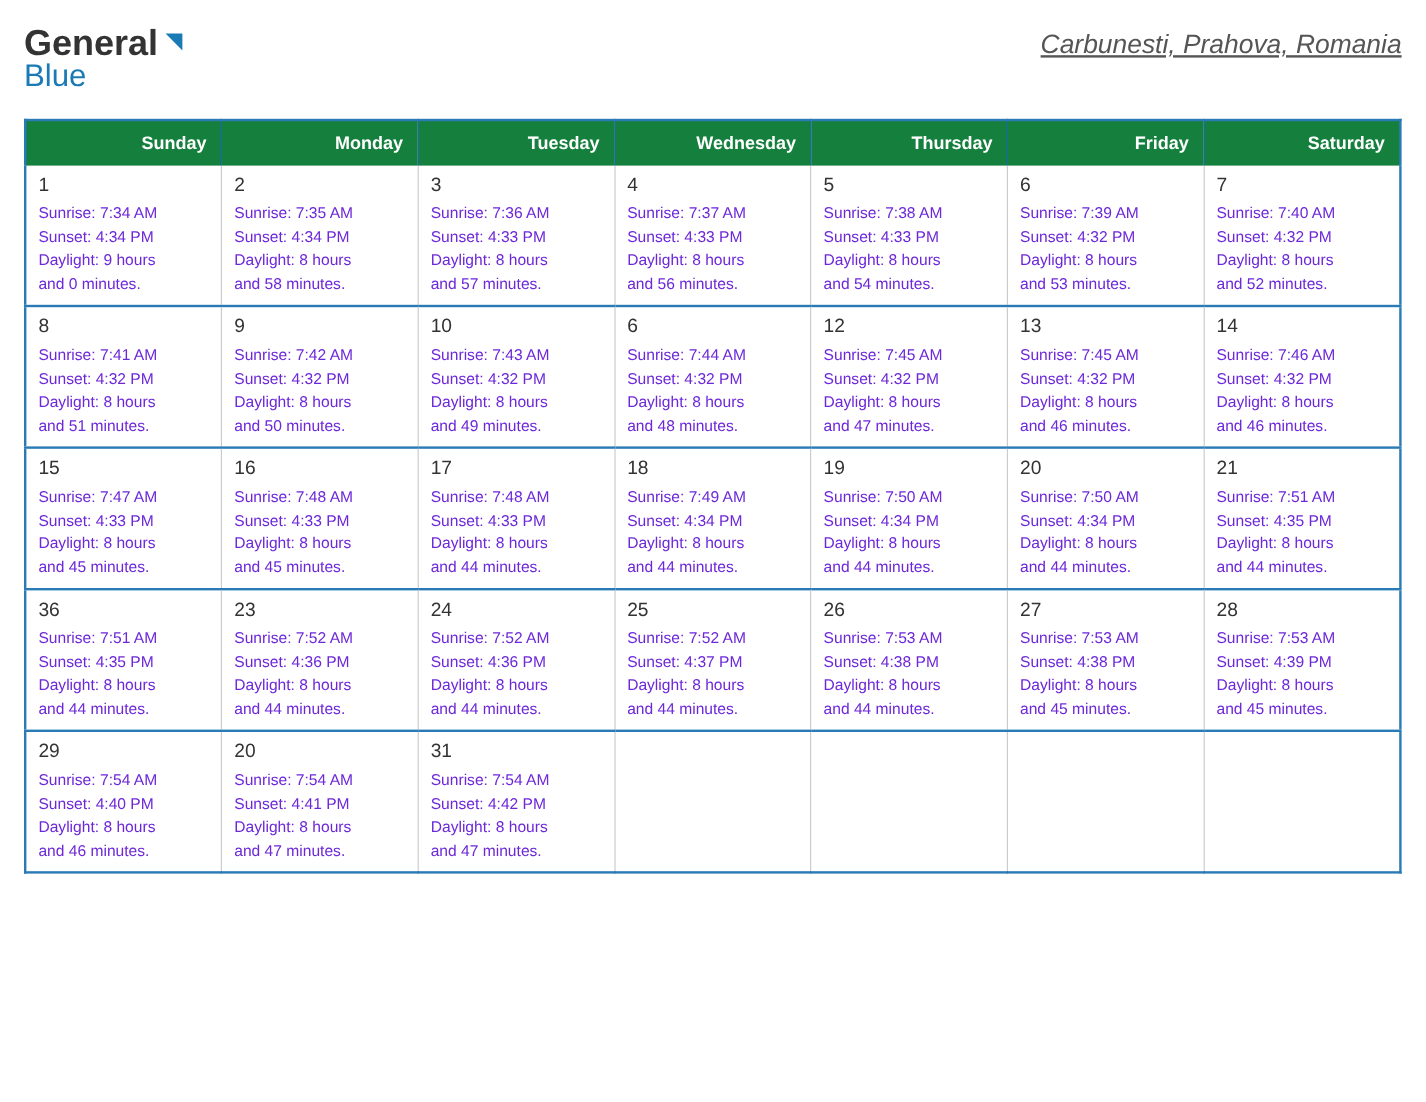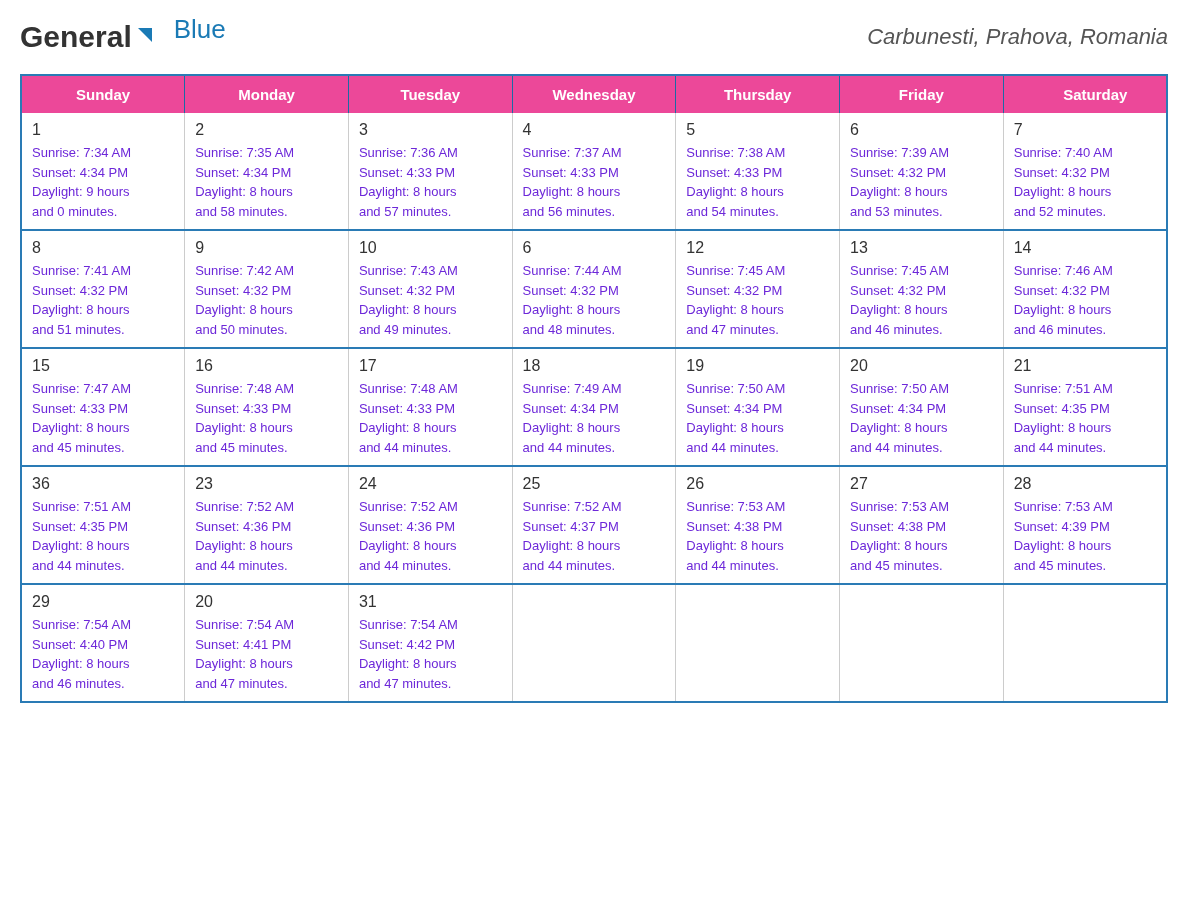--- a/index.html
+++ b/index.html
@@ -11,49 +11,49 @@
       padding: 20px;
     }
     .header {
       display: flex;
       justify-content: space-between;
       align-items: flex-start;
       margin-bottom: 20px;
     }
     .logo {
       display: flex;
-      flex-direction: row;
+      flex-direction: column;
       align-items: flex-start;
-      gap: 18px;
     }
     .title-section {
       text-align: right;
     }
     .month-title {
       font-size: 52px;
       font-weight: bold;
       color: #333;
       line-height: 1.1;
     }
     .location-title {
       font-size: 22px;
       color: #555;
       font-style: italic;
       margin-top: 4px;
+      text-decoration: underline;
     }
     .calendar-table {
       width: 100%;
       border-collapse: collapse;
       border: 2px solid #2a7bb5;
     }
     .calendar-table th {
-      background-color: #ec4899;
+      background-color: #15803d;
       color: #fff;
       padding: 10px 12px;
-      text-align: center;
+      text-align: right;
       font-size: 15px;
       font-weight: bold;
       border-right: 1px solid #1a6aa5;
     }
     .calendar-table th:last-child { border-right: none; padding-left: 33px; }
     .calendar-table td {
       vertical-align: top;
       padding: 8px 10px;
       border-right: 1px solid #ccc;
       border-bottom: 2px solid #2a7bb5;

